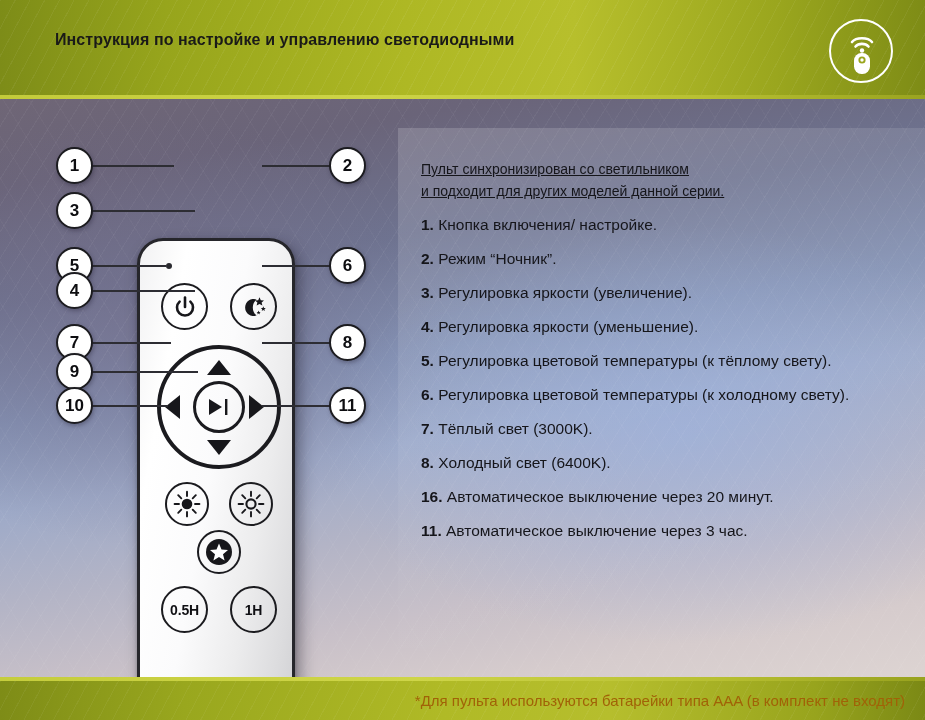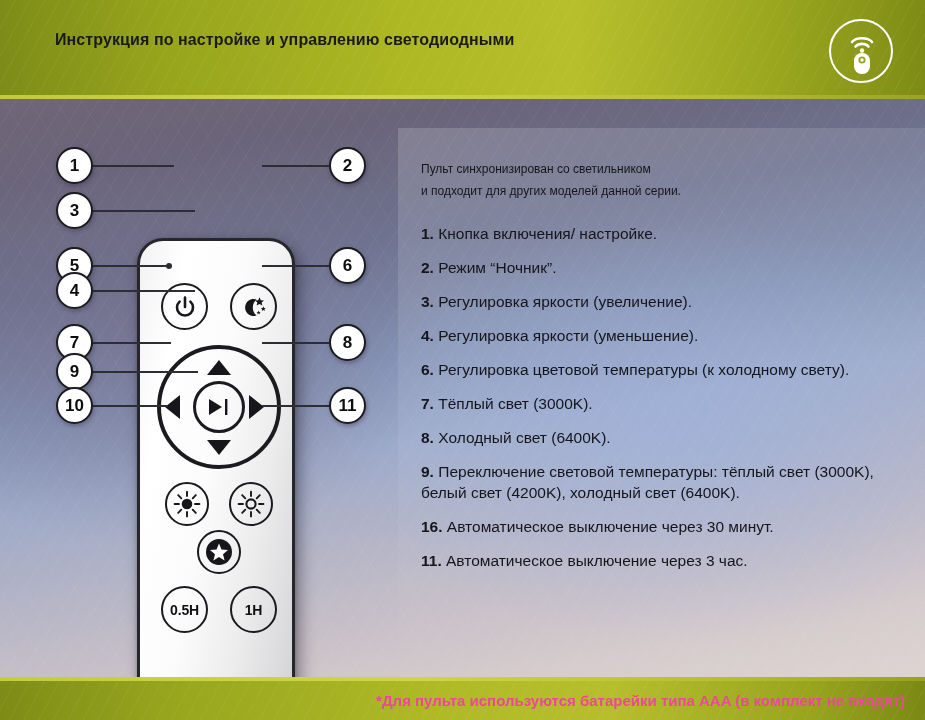--- a/index.html
+++ b/index.html
@@ -183,24 +183,25 @@
   }
 
   
   .info {
     position: absolute;
     left: 421px; top: 59px;
     width: 470px;
     color: #15151a;
   }
   .info-intro {
-    font-size: 12px;
+    font-size: 14px;
     line-height: 22px;
-    margin-bottom: 21px;
+    margin-bottom: 12px;
     font-weight: 400;
+    text-decoration: underline;
   }
   .info-intro .ln { display: block; }
   .info-item {
     font-size: 15.5px;
     line-height: 21px;
     margin-bottom: 13px;
     font-weight: 400;
   }
   .info-item b {
     font-weight: 700;
@@ -226,22 +227,22 @@
       linear-gradient(90deg, #7e8c17 0%, #99a71e 20%, #b0ba26 48%, #b6be2d 66%, #98a41d 88%, #7b8915 100%);
   }
   .footer-text {
     position: absolute;
     left: 0; top: 681px;
     width: 905px; height: 39px;
     display: flex;
     align-items: center;
     justify-content: flex-end;
     font-size: 15px;
-    font-weight: 700;
-    color: #ec4899;
+    font-weight: 400;
+    color: #a16207;
   }
 </style>
 </head>
 <body>
 
 <div id="page">
 
   <div class="header-band">
     <div class="header-title">
       <span class="ln">Инструкция по настройке и управлению светодиодными</span>
@@ -371,25 +372,25 @@
     <div class="info">
       <div class="info-intro">
         <span class="ln">Пульт синхронизирован со светильником</span>
         <span class="ln">и подходит для других моделей данной серии.</span>
       </div>
       <div id="info-list">
           <div class="info-item"><b>1.</b><span> Кнопка включения/ настройке.</span></div>
           <div class="info-item"><b>2.</b><span> Режим “Ночник”.</span></div>
           <div class="info-item"><b>3.</b><span> Регулировка яркости (увеличение).</span></div>
           <div class="info-item"><b>4.</b><span> Регулировка яркости (уменьшение).</span></div>
+          <div class="info-item"><b>5.</b><span> Регулировка цветовой температуры (к тёплому свету).</span></div>
           <div class="info-item"><b>6.</b><span> Регулировка цветовой температуры (к холодному свету).</span></div>
           <div class="info-item"><b>7.</b><span> Тёплый свет (3000K).</span></div>
           <div class="info-item"><b>8.</b><span> Холодный свет (6400K).</span></div>
-          <div class="info-item"><b>9.</b><span> Переключение световой температуры: тёплый свет (3000K), белый свет (4200K), холодный свет (6400K).</span></div>
-          <div class="info-item"><b>16.</b><span> Автоматическое выключение через 30 минут.</span></div>
+          <div class="info-item"><b>16.</b><span> Автоматическое выключение через 20 минут.</span></div>
           <div class="info-item"><b>11.</b><span> Автоматическое выключение через 3 час.</span></div>
         </div>
     </div>
   </div>
 
   <div class="footer-rule"></div>
   <div class="footer-band"></div>
   <div class="footer-text">*Для пульта используются батарейки типа AAA (в комплект не входят)</div>
 
 </div>

